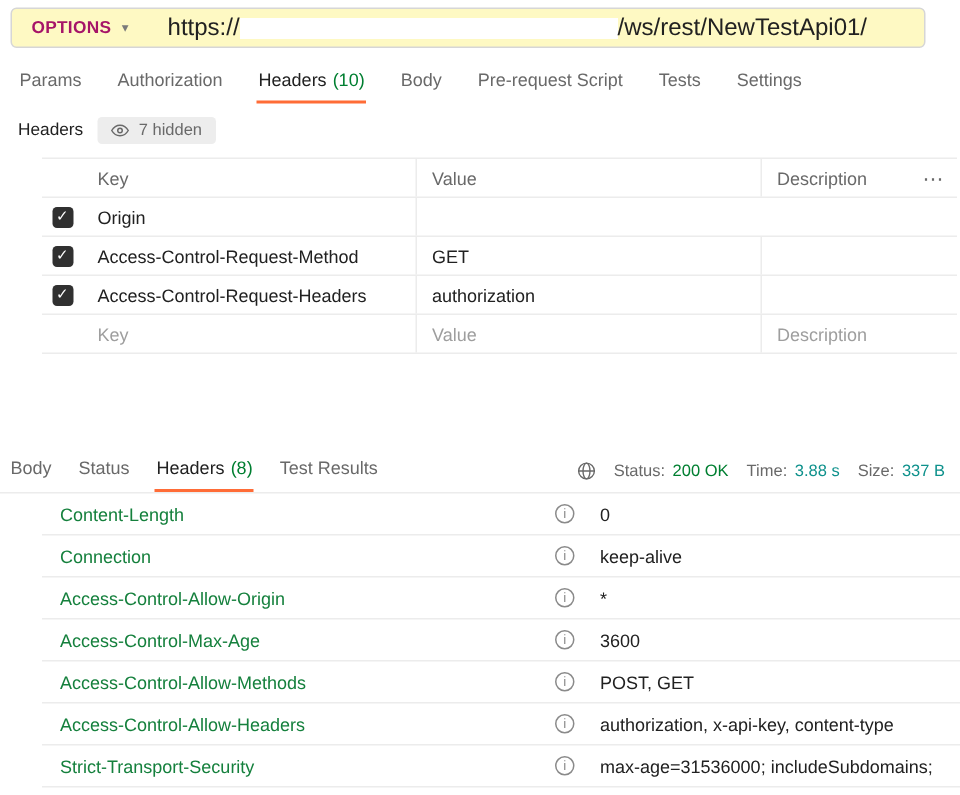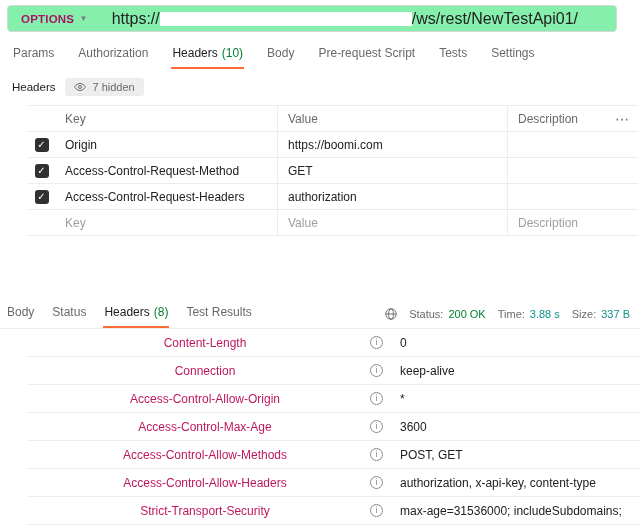--- a/index.html
+++ b/index.html
@@ -13,21 +13,21 @@
     overflow: hidden;
   }
 
   
   .url-bar {
     display: flex; align-items: center;
     margin: 5px 23px 0 7px;
     height: 27px;
     border: 1px solid #d6d6d6;
     border-radius: 4px;
-    background: #86efac;
+    background: #fef9c3;
   }
   .method {
     display: flex; align-items: center; gap: 7px;
     padding: 0 12px 0 13px;
     cursor: pointer;
     height: 100%;
   }
   .method-label {
     color: #a61468;
     font-weight: 700;
@@ -134,21 +134,21 @@
   .green { color: #007f31; }
   .teal { color: #0e918c; }
 
   .resp-table { margin-left: 28px; }
   .resp-row {
     display: flex; align-items: center;
     height: 28px;
     padding: 0 10px 0 12px;
     border-bottom: 1px solid #ececec;
   }
-  .rk { width: 330px; color: #be185d; white-space: nowrap; text-align: center; }
+  .rk { width: 330px; color: #15803d; white-space: nowrap; }
   .info {
     width: 13px; height: 13px;
     border: 1px solid #8a8a8a;
     border-radius: 50%;
     color: #8a8a8a;
     font-size: 9px; line-height: 11px;
     display: inline-flex; align-items: center; justify-content: center;
     cursor: pointer; flex: 0 0 auto;
   }
   .rv { margin-left: 17px; color: #212121; white-space: nowrap; }
@@ -205,21 +205,20 @@
       <span>Description</span>
       <span class="more">⋯</span>
     </div>
   </div>
 
   <div class="kv-row">
     <div class="cell cb-cell">
       <span class="cb">✓</span>
     </div>
     <div class="cell">Origin</div>
-    <div class="cell sep">https://boomi.com</div>
     <div class="cell sep"></div>
   </div>
 
   <div class="kv-row">
     <div class="cell cb-cell">
       <span class="cb">✓</span>
     </div>
     <div class="cell">Access-Control-Request-Method</div>
     <div class="cell sep">GET</div>
     <div class="cell sep"></div>

